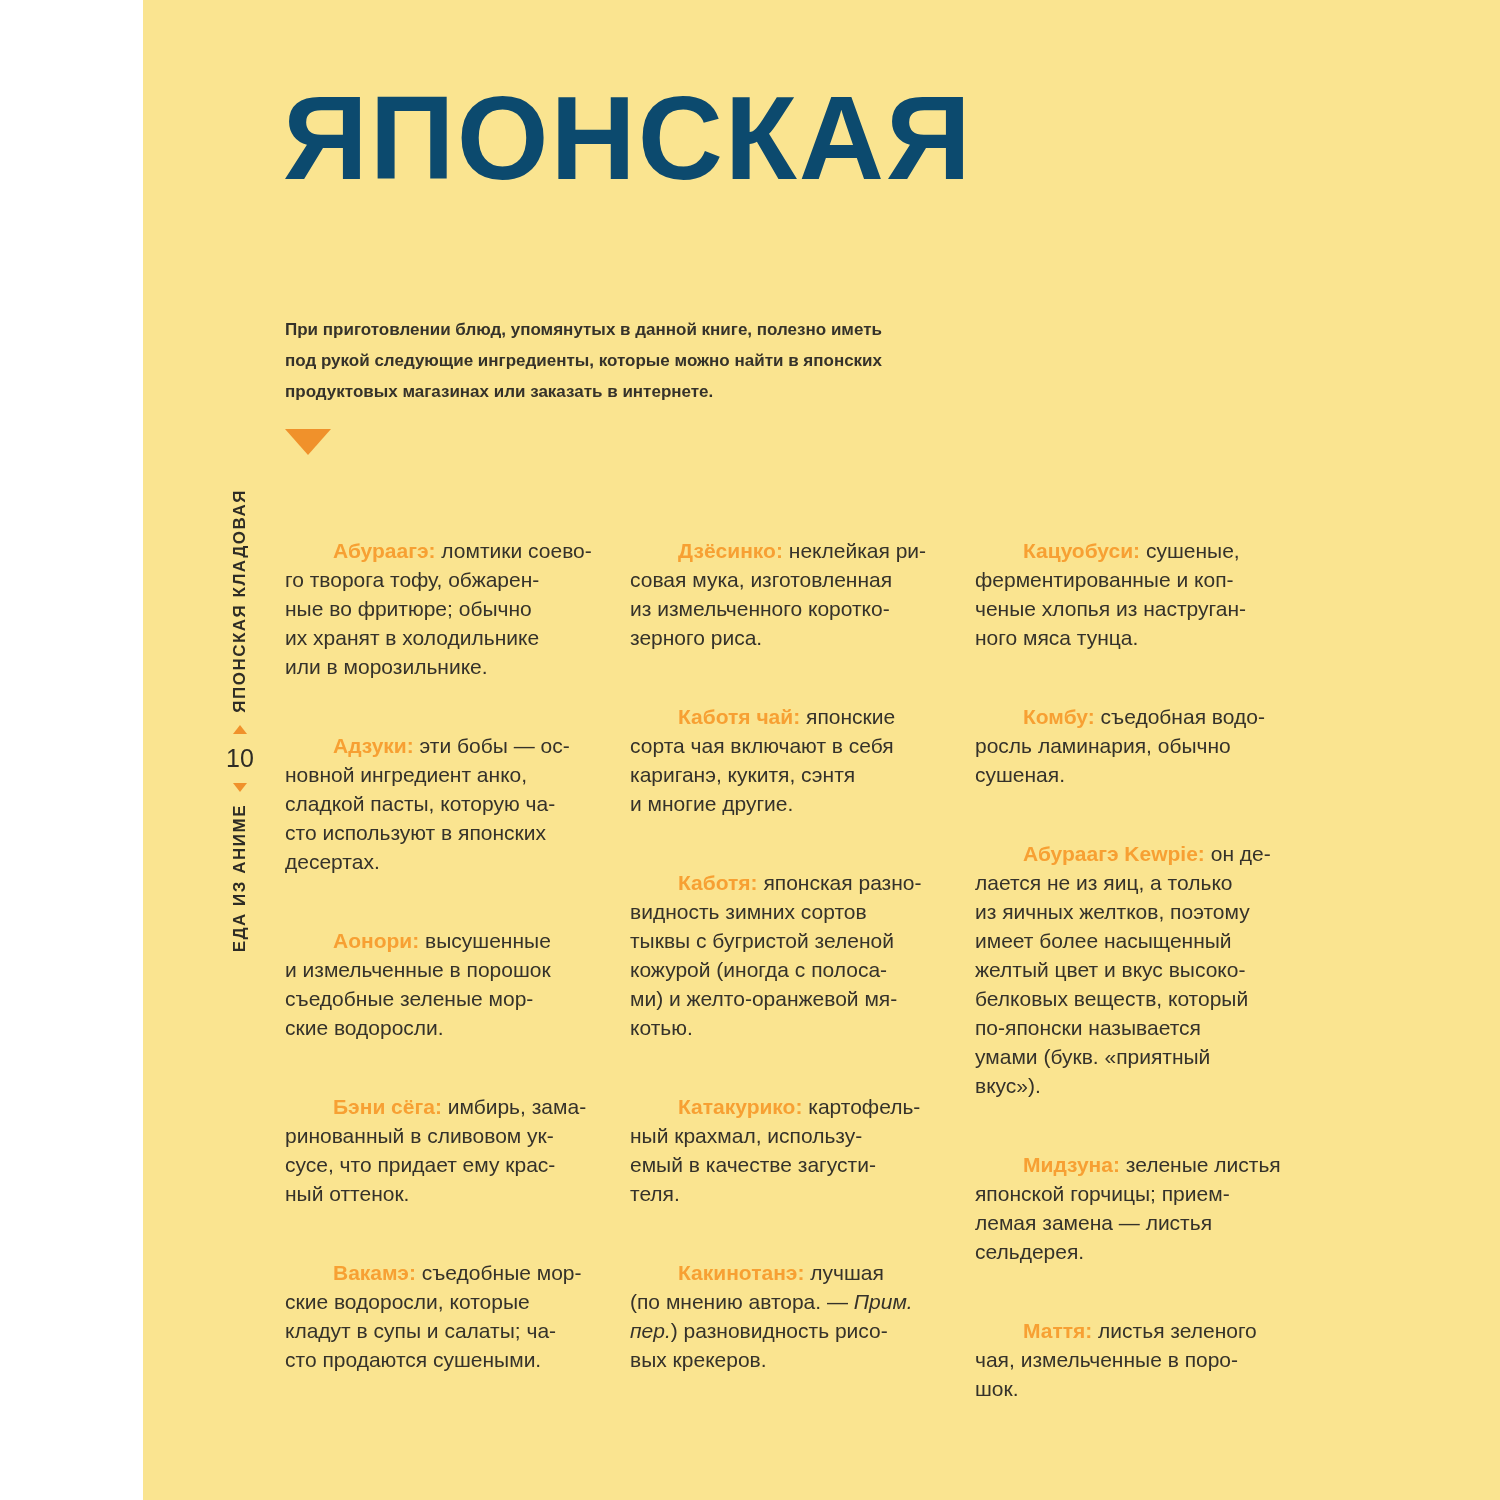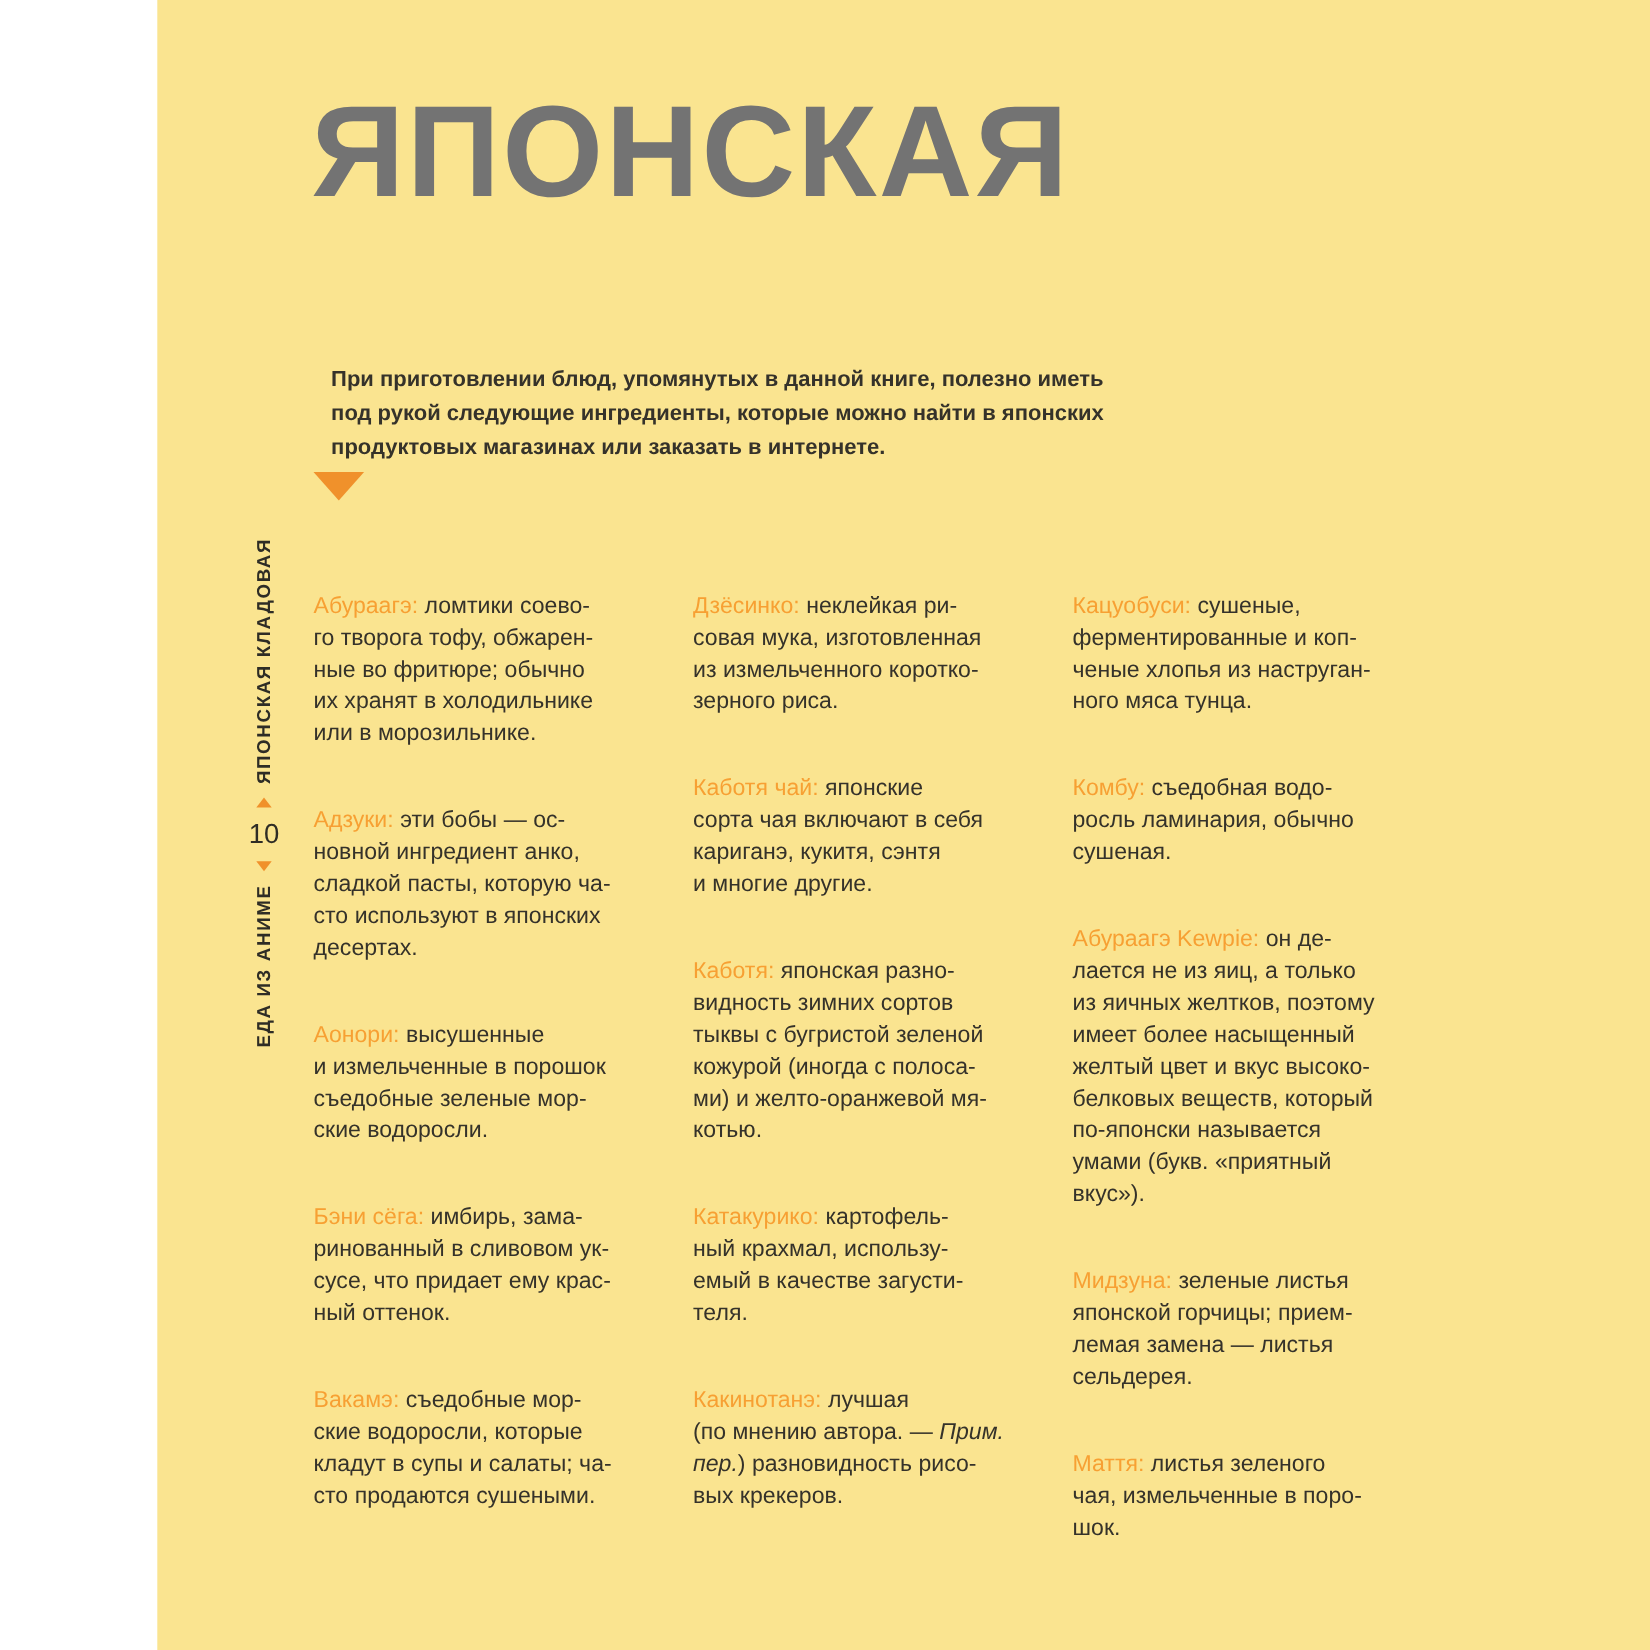--- a/index.html
+++ b/index.html
@@ -15,35 +15,35 @@
     position: absolute;
     left: 143px; top: 0; right: 0; bottom: 0;
     background: #FAE490;
   }
   
   .title {
     position: absolute;
     left: 283px;
     top: 86px;
     margin: 0;
-    color: #737373;
+    color: #0c4a6e;
     font-size: 118px;
     line-height: 105px;
     font-weight: bold;
     letter-spacing: 2px;
   }
   
   .intro {
     position: absolute;
     left: 285px;
     top: 314px;
     width: 790px;
-    margin: 16px;
+    margin: 0;
     color: #35322A;
-    font-size: 20px;
+    font-size: 17px;
     line-height: 31px;
     font-weight: bold;
     white-space: pre-line;
   }
   .big-triangle {
     position: absolute;
     left: 285px;
     top: 429px;
     width: 0; height: 0;
     border-left: 23px solid transparent;
@@ -93,21 +93,22 @@
   .gcol { width: 309px; }
   .entry {
     margin: 0 0 50px 0;
     font-size: 21px;
     line-height: 29px;
     color: #35322A;
     white-space: pre-line;
   }
   .term {
     color: #F7A033;
-    font-weight: normal;
+    font-weight: bold;
+    margin-left: 48px;
   }
   .italic { font-style: italic; }
 </style>
 </head>
 <body>
 
 <div class="canvas">
   <div class="page-bg"></div>
 
   <h1 class="title" id="title">

